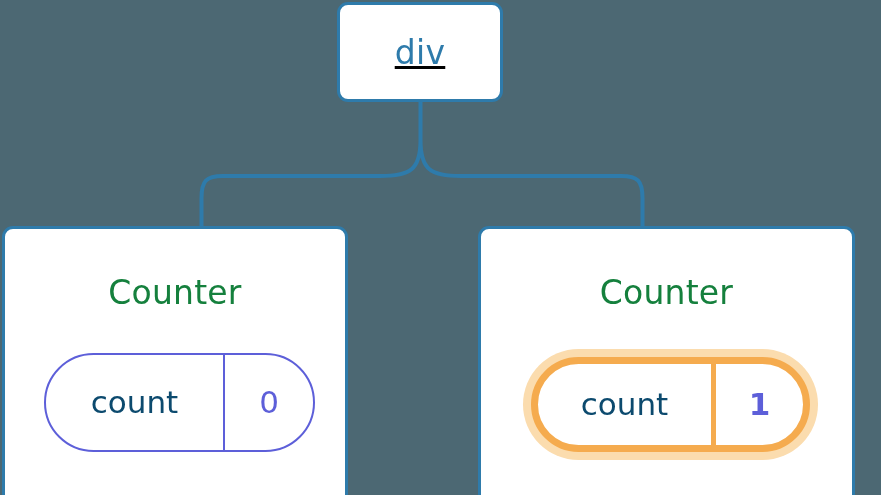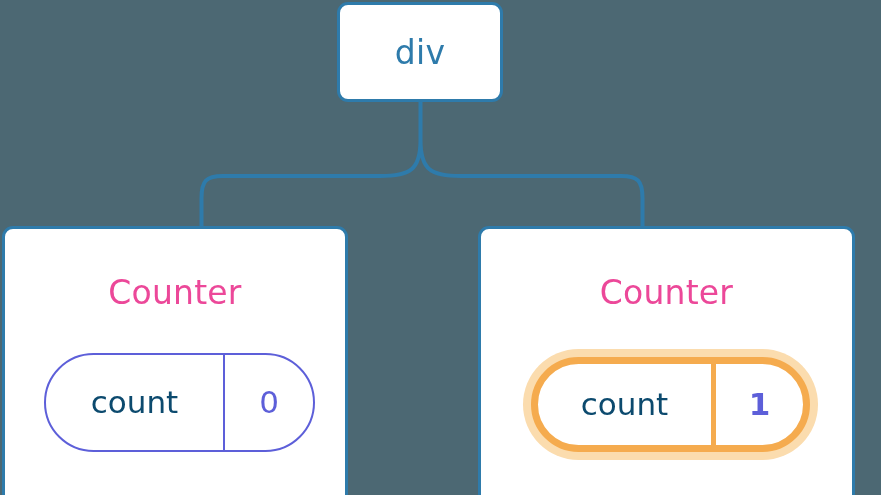--- a/index.html
+++ b/index.html
@@ -40,20 +40,21 @@
   }
 
   #node-div {
     left: 337px;
     top: 2px;
     width: 166px;
     height: 100px;
     display: flex;
     align-items: center;
     justify-content: center;
+    text-decoration: underline;
   }
   #node-div .node-title {
     font-size: 33px;
     color: #2e7bab;
     letter-spacing: 0.3px;
     line-height: 1;
   }
 
   #node-counter-left {
     left: 2px;
@@ -68,21 +69,21 @@
     height: 280px;
   }
 
   .counter-title {
     position: absolute;
     left: 0;
     right: 0;
     top: 47px;
     text-align: center;
     font-size: 33px;
-    color: #ec4899;
+    color: #15803d;
     letter-spacing: 0.2px;
     line-height: 1;
   }
 
   
   .pill {
     position: absolute;
     box-sizing: border-box;
     display: flex;
     align-items: stretch;

